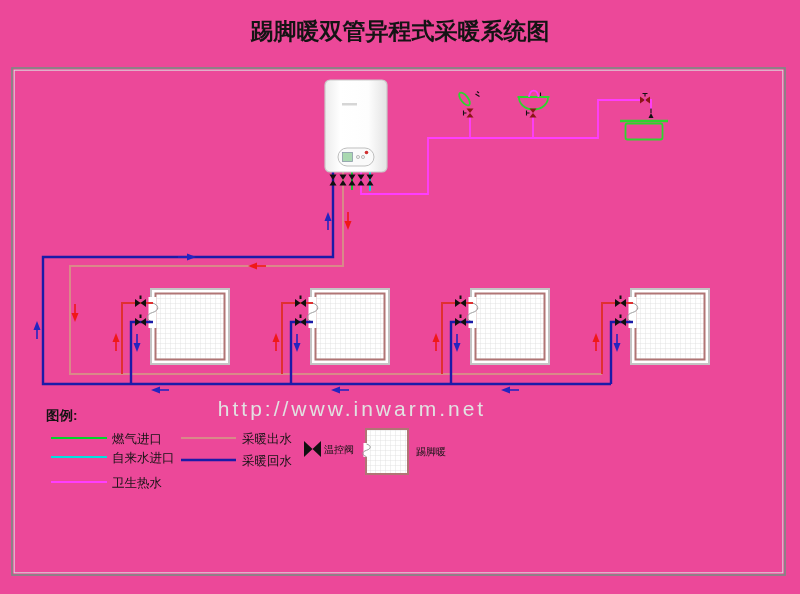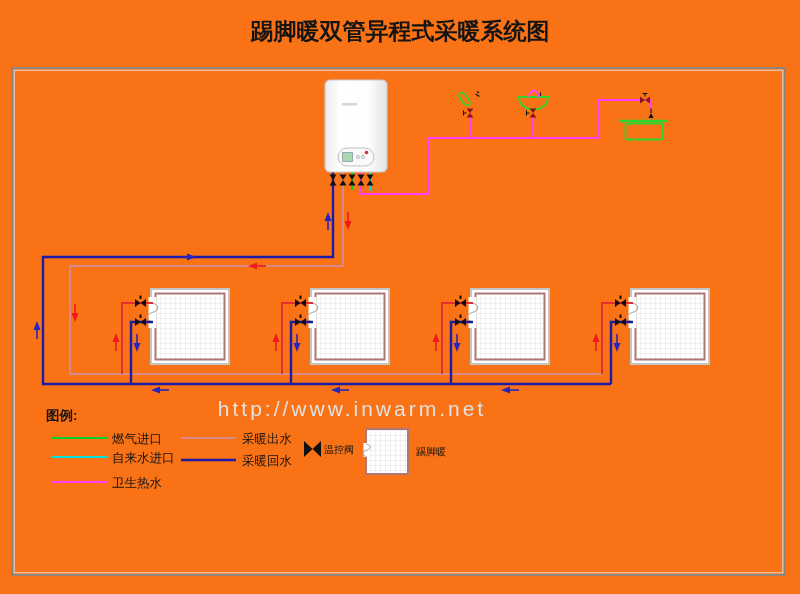--- a/index.html
+++ b/index.html
@@ -1,17 +1,17 @@
 <!DOCTYPE html>
 <html style="--gas: #00d42a; --tap_water: #00e0e0; --hot_water: #ff3dff; --supply_main: #d98989; --supply: #e03030; --return: #1b1ba8; --arrow_red: #f01818; --arrow_blue: #2525c0; --panel_border: #b07575; --panel_outer: #c4c4c4; --grid_line: #dcdcdc; --valve_black: #101010; --valve_dark_red: #8b1515; --fixture_green: #2ed52e; --frame: #858585; --watermark_color: #e2e2e2;"><head>
 <meta charset="utf-8">
 <style>
   html,body{margin:0;padding:0;background:#ffffff;}
   body{font-family:"Liberation Sans","DejaVu Sans",sans-serif;}
-  .stage{position:relative;width:800px;height:594px;background:#f97316;overflow:hidden;}
+  .stage{position:relative;width:800px;height:594px;background:#ec4899;overflow:hidden;}
   svg{position:absolute;left:0;top:0;}
   
   .p-supply   {stroke:var(--supply_main,#d98989);stroke-width:2;fill:none;}
   .p-supply-b {stroke:var(--supply,#e03030);stroke-width:2;fill:none;}
   .p-return   {stroke:var(--return,#1b1ba8);stroke-width:2.4;fill:none;}
   .p-gas      {stroke:var(--gas,#00d42a);stroke-width:1.8;fill:none;}
   .p-tap      {stroke:var(--tap_water,#00e0e0);stroke-width:1.8;fill:none;}
   .p-hot      {stroke:var(--hot_water,#ff3dff);stroke-width:1.8;fill:none;}
   .fx-green   {stroke:var(--fixture_green,#2ed52e);fill:none;}
   .valve-black{fill:var(--valve_black,#101010);}

